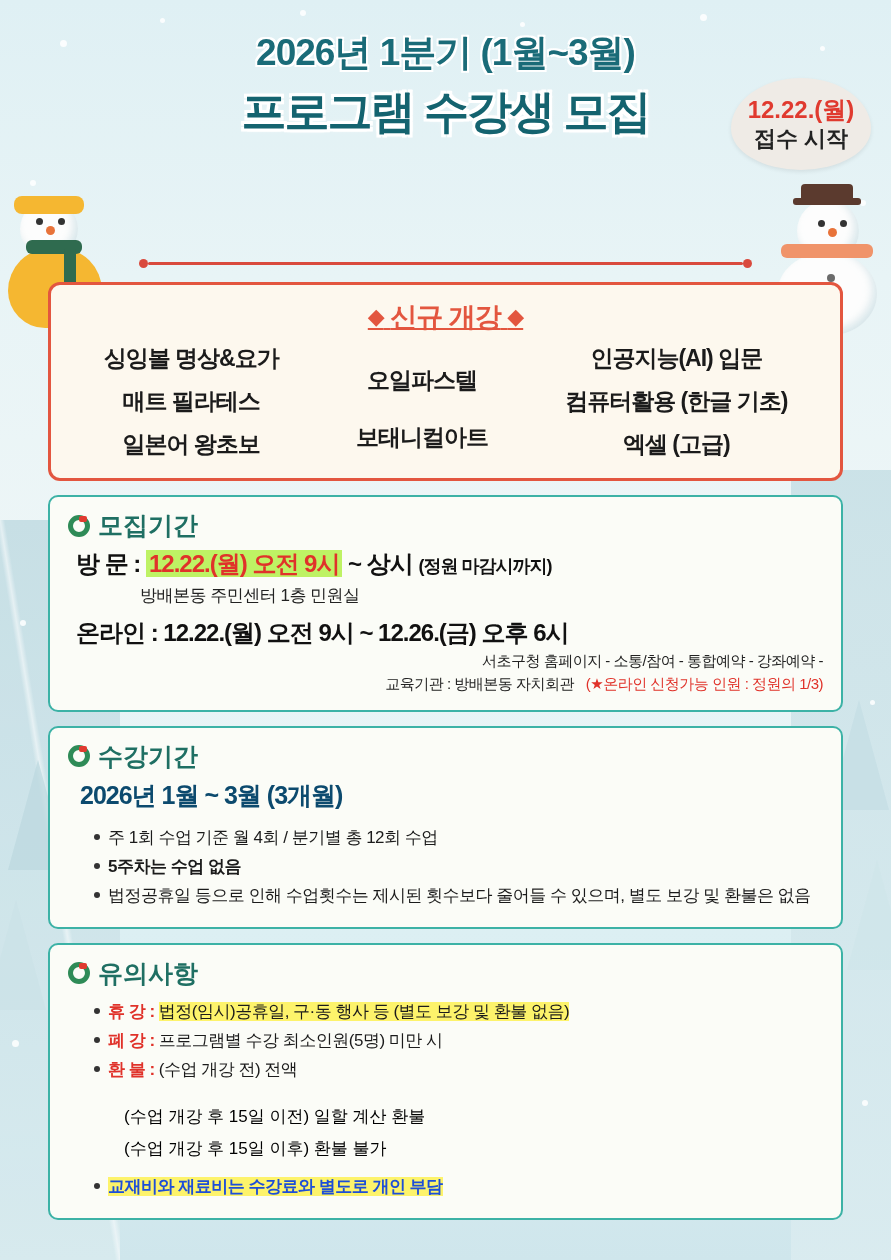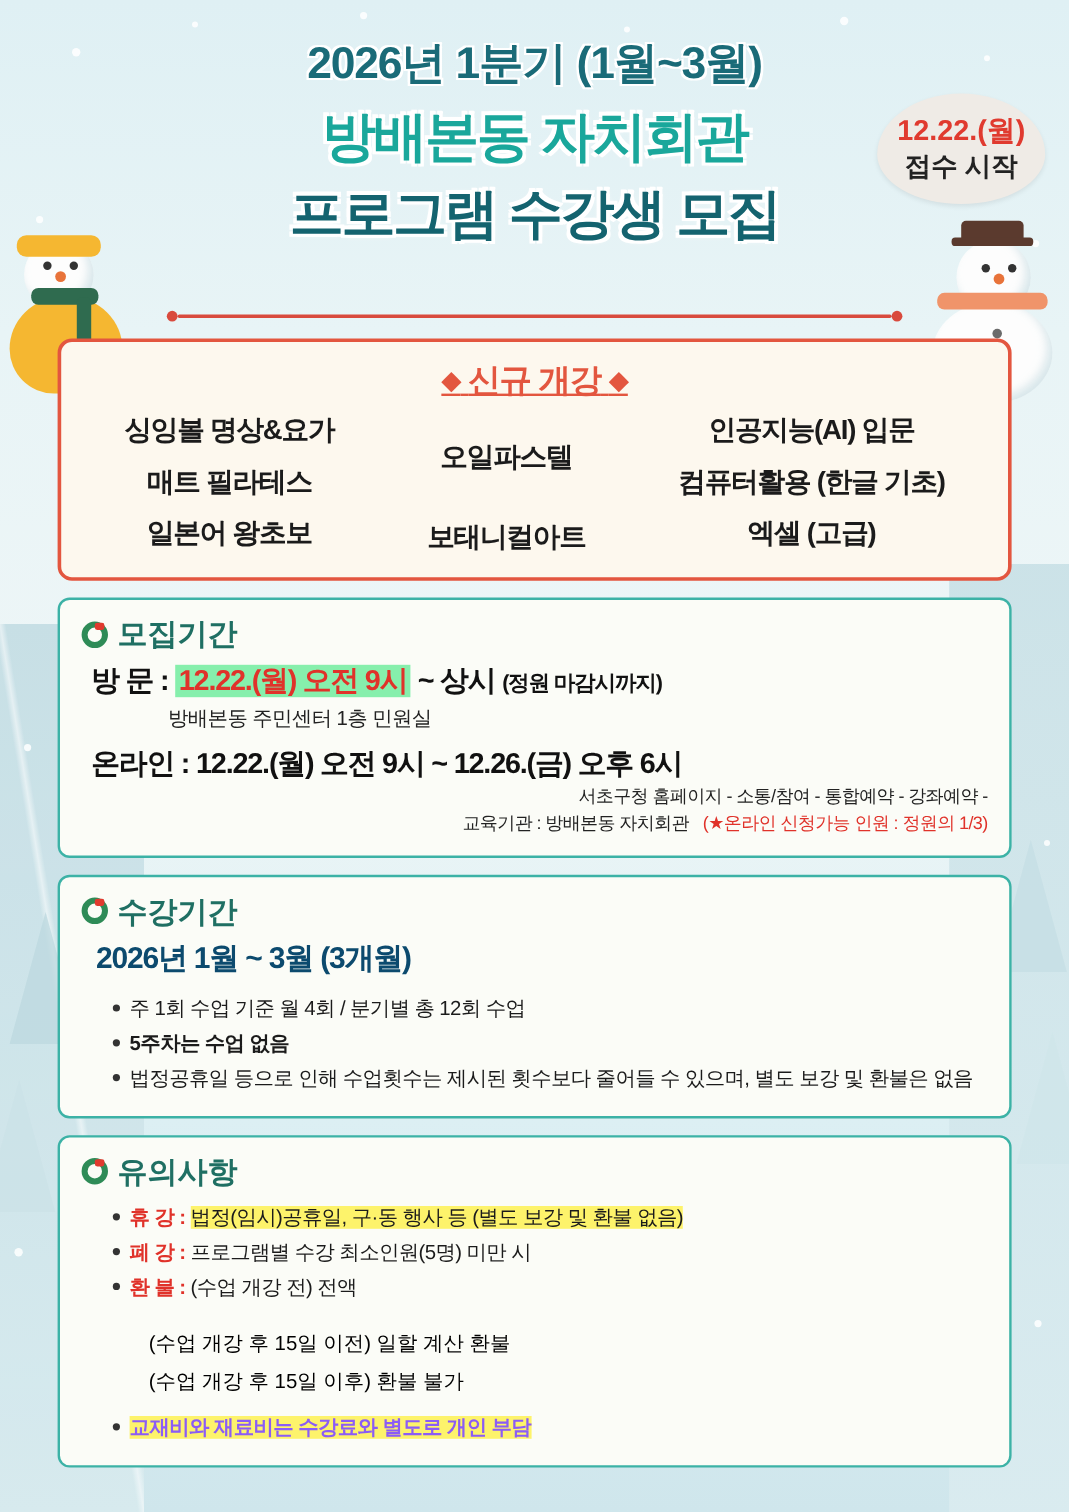--- a/index.html
+++ b/index.html
@@ -49,36 +49,36 @@
   .sec-head{display:flex;align-items:center;gap:8px;padding:12px 0 4px 18px;}
   .wreath{width:22px;height:22px;border-radius:50%;border:5px solid #2e8b57;box-sizing:border-box;position:relative;flex:0 0 auto;}
   .wreath:after{content:"";position:absolute;left:6px;top:-4px;width:8px;height:6px;background:#e03a2f;border-radius:2px;}
   .sec-title{font-size:25px;font-weight:bold;color:#1f6f63;}
   
   .new-title{text-align:center;font-size:27px;font-weight:bold;color:#e3563f;padding:14px 0 6px;letter-spacing:-1px;text-decoration:underline;}
   .new-title .dia{color:#e3563f;font-size:22px;vertical-align:2px;}
   .cols{display:flex;justify-content:space-around;align-items:flex-start;padding:2px 14px 18px;}
   .col{display:flex;flex-direction:column;gap:12px;align-items:center;}
   .col div{font-size:23px;color:#1b1b1b;font-weight:bold;letter-spacing:-1px;}
-  .col.mid{padding-top:22px;gap:36px;}
+  .col.mid{padding-top:22px;gap:26px;}
   
   .kv{padding:2px 18px 0 26px;}
   .kv .line1{font-size:24px;font-weight:bold;color:#111;letter-spacing:-1px;}
-  .hl-y{background:#86efac;padding:0 3px;}
+  .hl-y{background:#bef264;padding:0 3px;}
   .red{color:#e0322a;}
   .sub{font-size:17px;color:#222;margin:4px 0 10px 64px;letter-spacing:-.5px;}
   .sub2{font-size:15px;color:#222;margin-left:64px;line-height:1.55;letter-spacing:-.5px;}
   .star{color:#e0322a;}
   .pad-b{padding-bottom:14px;text-align:right;}
   
   .big-line{font-size:25px;font-weight:bold;color:#0c4a6e;padding:2px 0 8px 30px;letter-spacing:-1px;}
   ul.bul{margin:0;padding:0 18px 14px 44px;list-style:none;}
   ul.bul li{font-size:17px;color:#1b1b1b;margin:6px 0;position:relative;padding-left:14px;letter-spacing:-.5px;}
   ul.bul li:before{content:"";position:absolute;left:0;top:8px;width:6px;height:6px;border-radius:50%;background:#333;}
-  .b-red{color:#8b5cf6;font-weight:bold;}
+  .b-red{color:#1d4ed8;font-weight:bold;}
   .nkey{color:#e0322a;font-weight:bold;}
   .hl-y2{background:#fdf36b;}
   .indent{padding-left:74px;}
   
   .footer{text-align:center;font-size:23px;font-weight:bold;color:#111;padding:6px 0 14px;letter-spacing:-1px;}
   .phone-ic{font-size:20px;}
 </style>
 </head>
 <body>
 
@@ -123,21 +123,20 @@
     <div class="sm-body" style="right:14px;top:58px;width:92px;height:14px;background:#f0946a;box-shadow:none;border-radius:6px;"></div>
     <div class="sm-body" style="right:40px;top:34px;width:7px;height:7px;background:#333;box-shadow:none;"></div>
     <div class="sm-body" style="right:62px;top:34px;width:7px;height:7px;background:#333;box-shadow:none;"></div>
     <div class="sm-body" style="right:50px;top:42px;width:9px;height:9px;background:#e8733a;box-shadow:none;"></div>
     <div class="sm-body" style="right:52px;top:88px;width:8px;height:8px;background:#6b6b6b;box-shadow:none;"></div>
     <div class="sm-body" style="right:52px;top:108px;width:8px;height:8px;background:#6b6b6b;box-shadow:none;"></div>
   </div>
 
   <div class="title-wrap">
     <div class="t1">2026년 1분기 (1월~3월)</div>
-    <div class="t2">방배본동 자치회관</div>
     <div class="t3">프로그램 수강생 모집</div>
   </div>
 
   <div class="badge">
     <div class="d1">12.22.(월)</div>
     <div class="d2">접수 시작</div>
   </div>
 
   <div class="rule"></div>
 </div>

